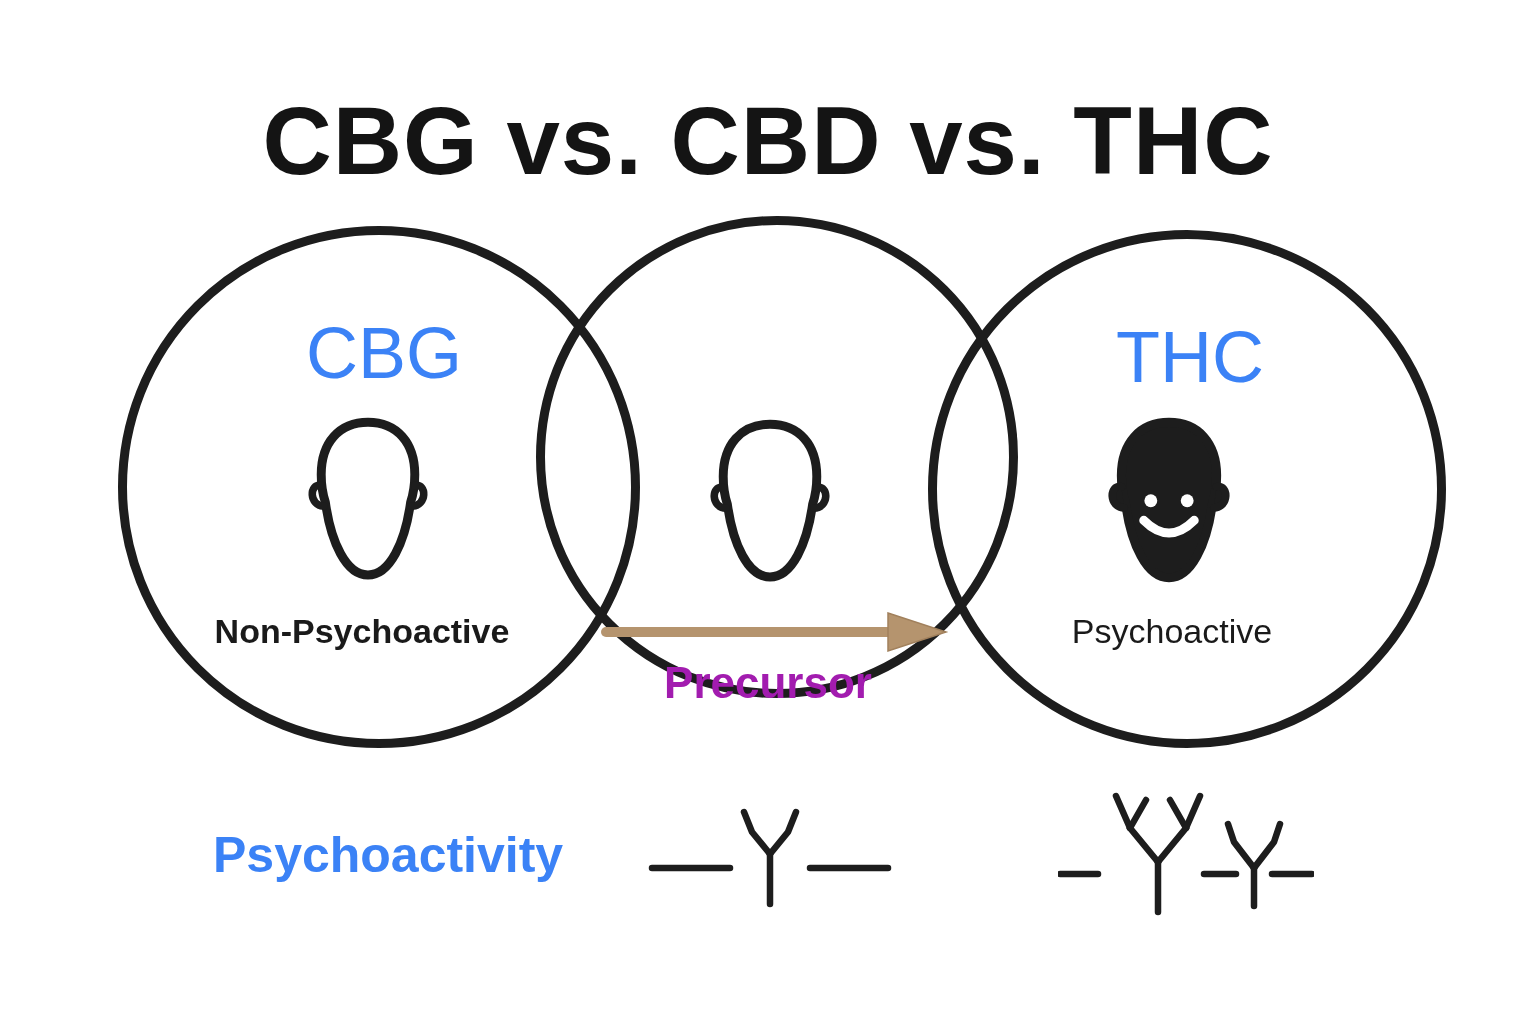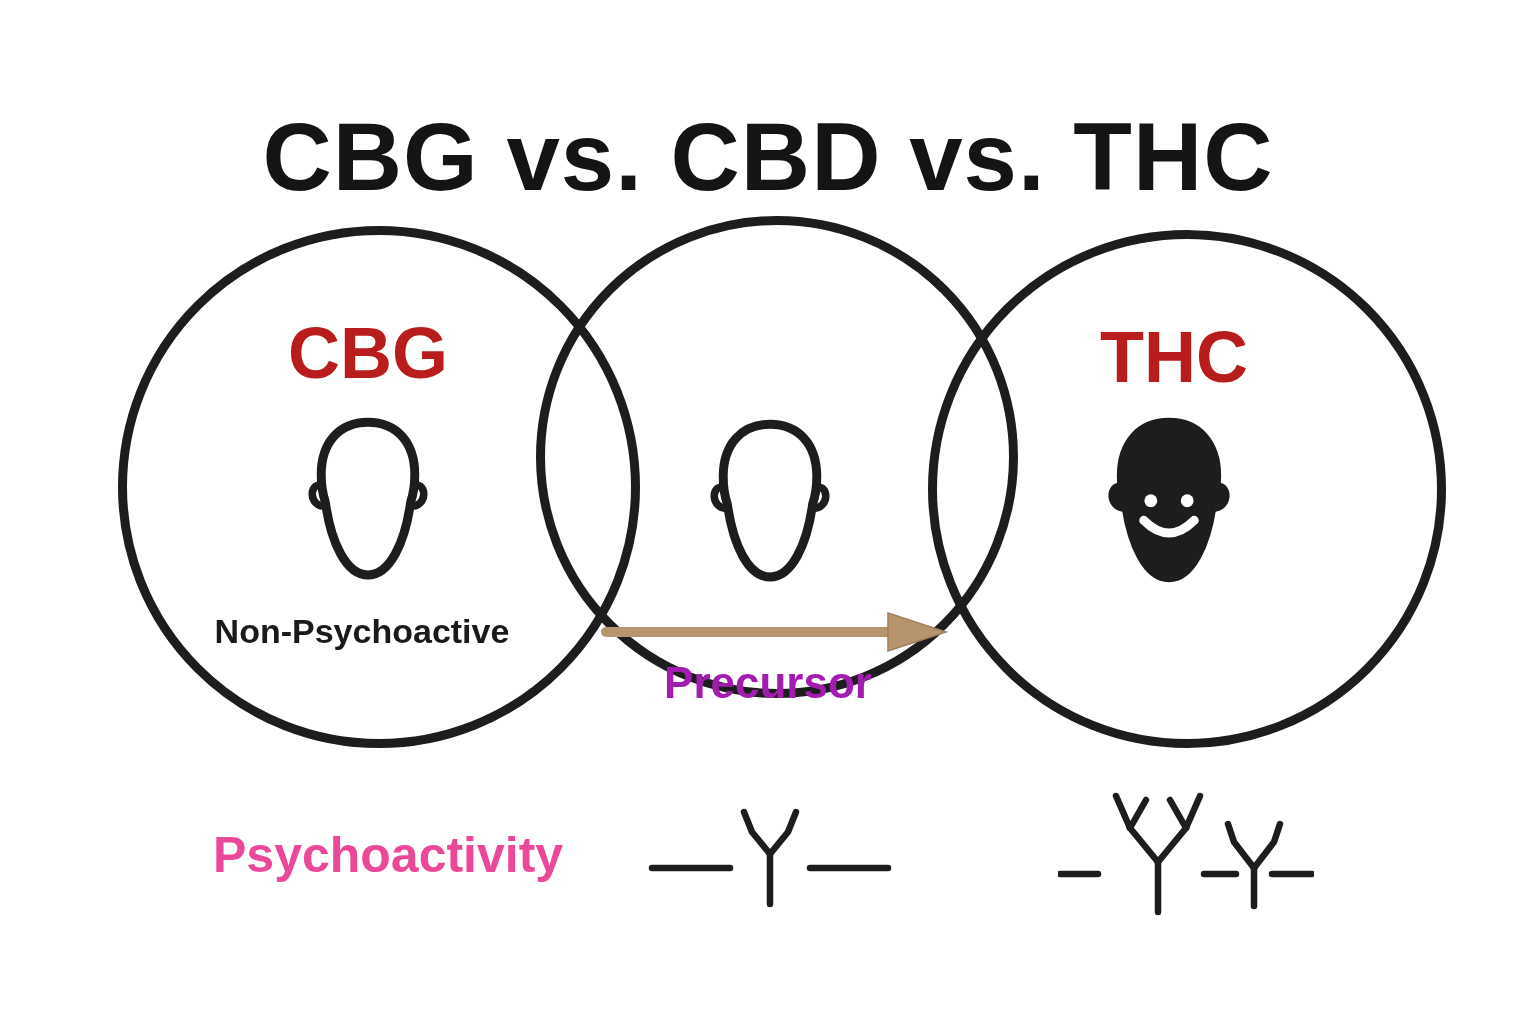--- a/index.html
+++ b/index.html
@@ -14,44 +14,45 @@
     height: 1024px;
     background: #ffffff;
     overflow: hidden;
     color: #1d1d1d;
   }
   .title {
     position: absolute;
     left: 0;
     right: 0;
     top: 86px;
-    margin: 16px;
+    margin: 0;
     text-align: center;
     font-size: 96px;
     font-weight: 800;
     letter-spacing: 1px;
     color: #141414;
   }
   .circle {
     position: absolute;
     border: 9px solid #1d1d1d;
     border-radius: 50%;
     background: transparent;
   }
   .circle-cbg { left: 118px; top: 226px; width: 504px; height: 504px; }
   .circle-cbd { left: 536px; top: 216px; width: 464px; height: 464px; }
   .circle-thc { left: 928px; top: 230px; width: 500px; height: 500px; }
 
   .chem-label {
     position: absolute;
     transform: translateX(-50%);
     font-size: 72px;
-    font-weight: 700;
-    color: #b91c1c;
+    font-weight: 400;
+    color: #3b82f6;
     white-space: nowrap;
+    margin-left: 16px;
   }
   .chem-cbg { left: 368px; top: 312px; }
   .chem-cbd { left: 770px; top: 312px; }
   .chem-thc { left: 1174px; top: 316px; }
 
   .icon-abs { position: absolute; }
 
   .sub-label {
     position: absolute;
     transform: translateX(-50%);
@@ -72,21 +73,21 @@
     font-weight: 600;
     color: #a21caf;
     white-space: nowrap;
   }
   .footer-label {
     position: absolute;
     left: 213px;
     top: 826px;
     font-size: 50px;
     font-weight: 600;
-    color: #ec4899;
+    color: #3b82f6;
     white-space: nowrap;
   }
 </style>
 </head>
 <body>
 
 <div class="canvas">
 
   <h1 class="title">CBG vs. CBD vs. THC</h1>
 
@@ -112,20 +113,21 @@
   <svg class="icon-abs" style="left:1094px; top:414px;" width="150" height="175" viewBox="0 0 100 125" aria-hidden="true">
     <path d="M50 6 C71 6 84 21 84 44 C84 52 83 58 81 64 C77 93 66 117 50 117 C34 117 23 93 19 64 C17 58 16 52 16 44 C16 21 29 6 50 6 Z" fill="#1d1d1d" stroke="#1d1d1d" stroke-width="6.5" stroke-linejoin="round"></path>
     <path d="M16 52 C7 50 7 67 18 67" fill="#1d1d1d" stroke="#1d1d1d" stroke-width="5.5" stroke-linecap="round"></path>
     <path d="M84 52 C93 50 93 67 82 67" fill="#1d1d1d" stroke="#1d1d1d" stroke-width="5.5" stroke-linecap="round"></path>
     <circle cx="37" cy="62" r="4.6" fill="#ffffff"></circle>
     <circle cx="63" cy="62" r="4.6" fill="#ffffff"></circle>
     <path d="M32 76 Q50 94 68 76" fill="none" stroke="#ffffff" stroke-width="6.5" stroke-linecap="round"></path>
   </svg>
 
   <div class="sub-label sub-cbg">Non-Psychoactive</div>
+  <div class="sub-label sub-thc">Psychoactive</div>
 
   <svg class="icon-abs" style="left:598px; top:606px;" width="352" height="52" viewBox="0 0 352 52" aria-hidden="true">
     <line x1="8" y1="26" x2="296" y2="26" stroke="#b5946e" stroke-width="10" stroke-linecap="round"></line>
     <polygon points="290,7 348,26 290,45" fill="#b5946e" stroke="#a1805c" stroke-width="1.5"></polygon>
   </svg>
   <div class="arrow-label">Precursor</div>
 
   <div class="footer-label">Psychoactivity</div>
 
   <svg class="icon-abs" style="left:648px; top:798px;" width="244" height="110" viewBox="0 0 244 110" aria-hidden="true">

